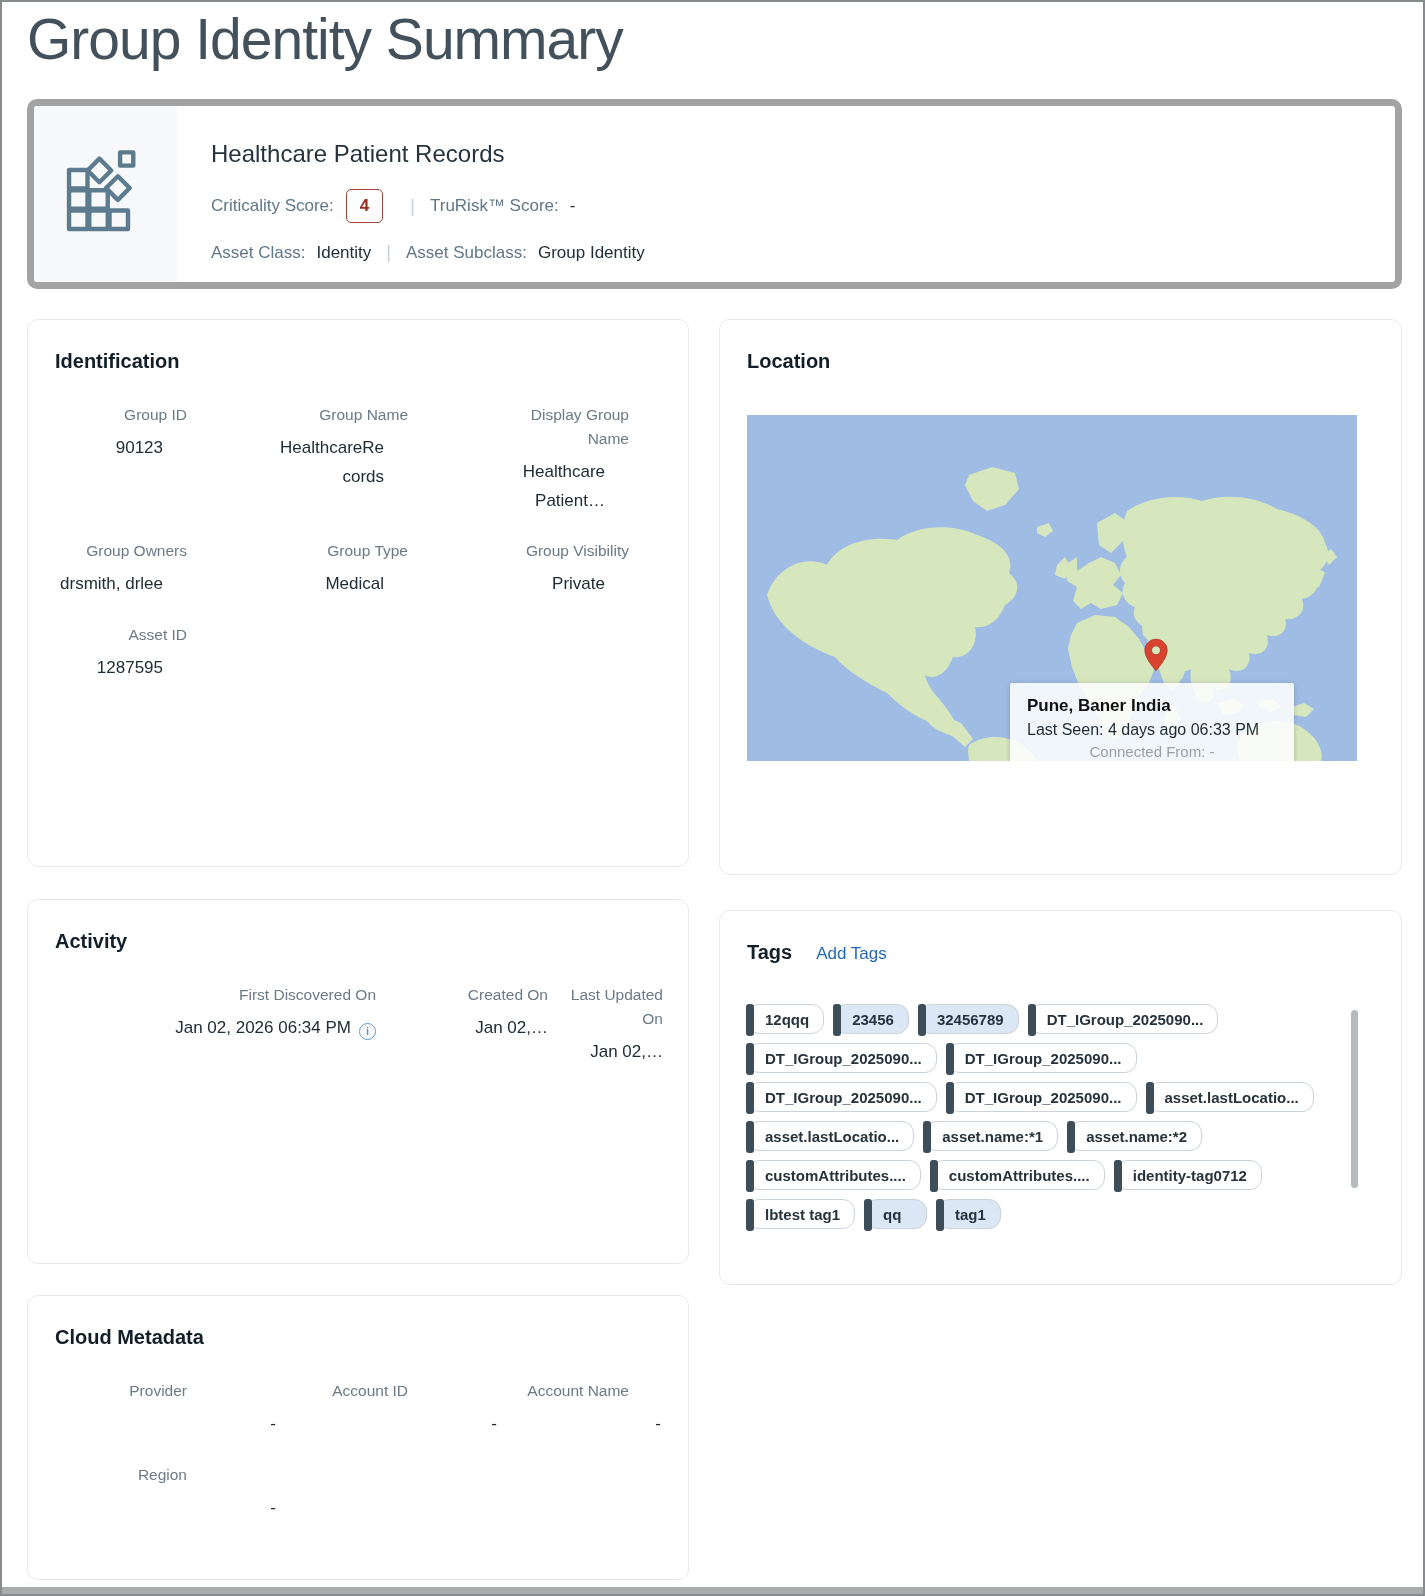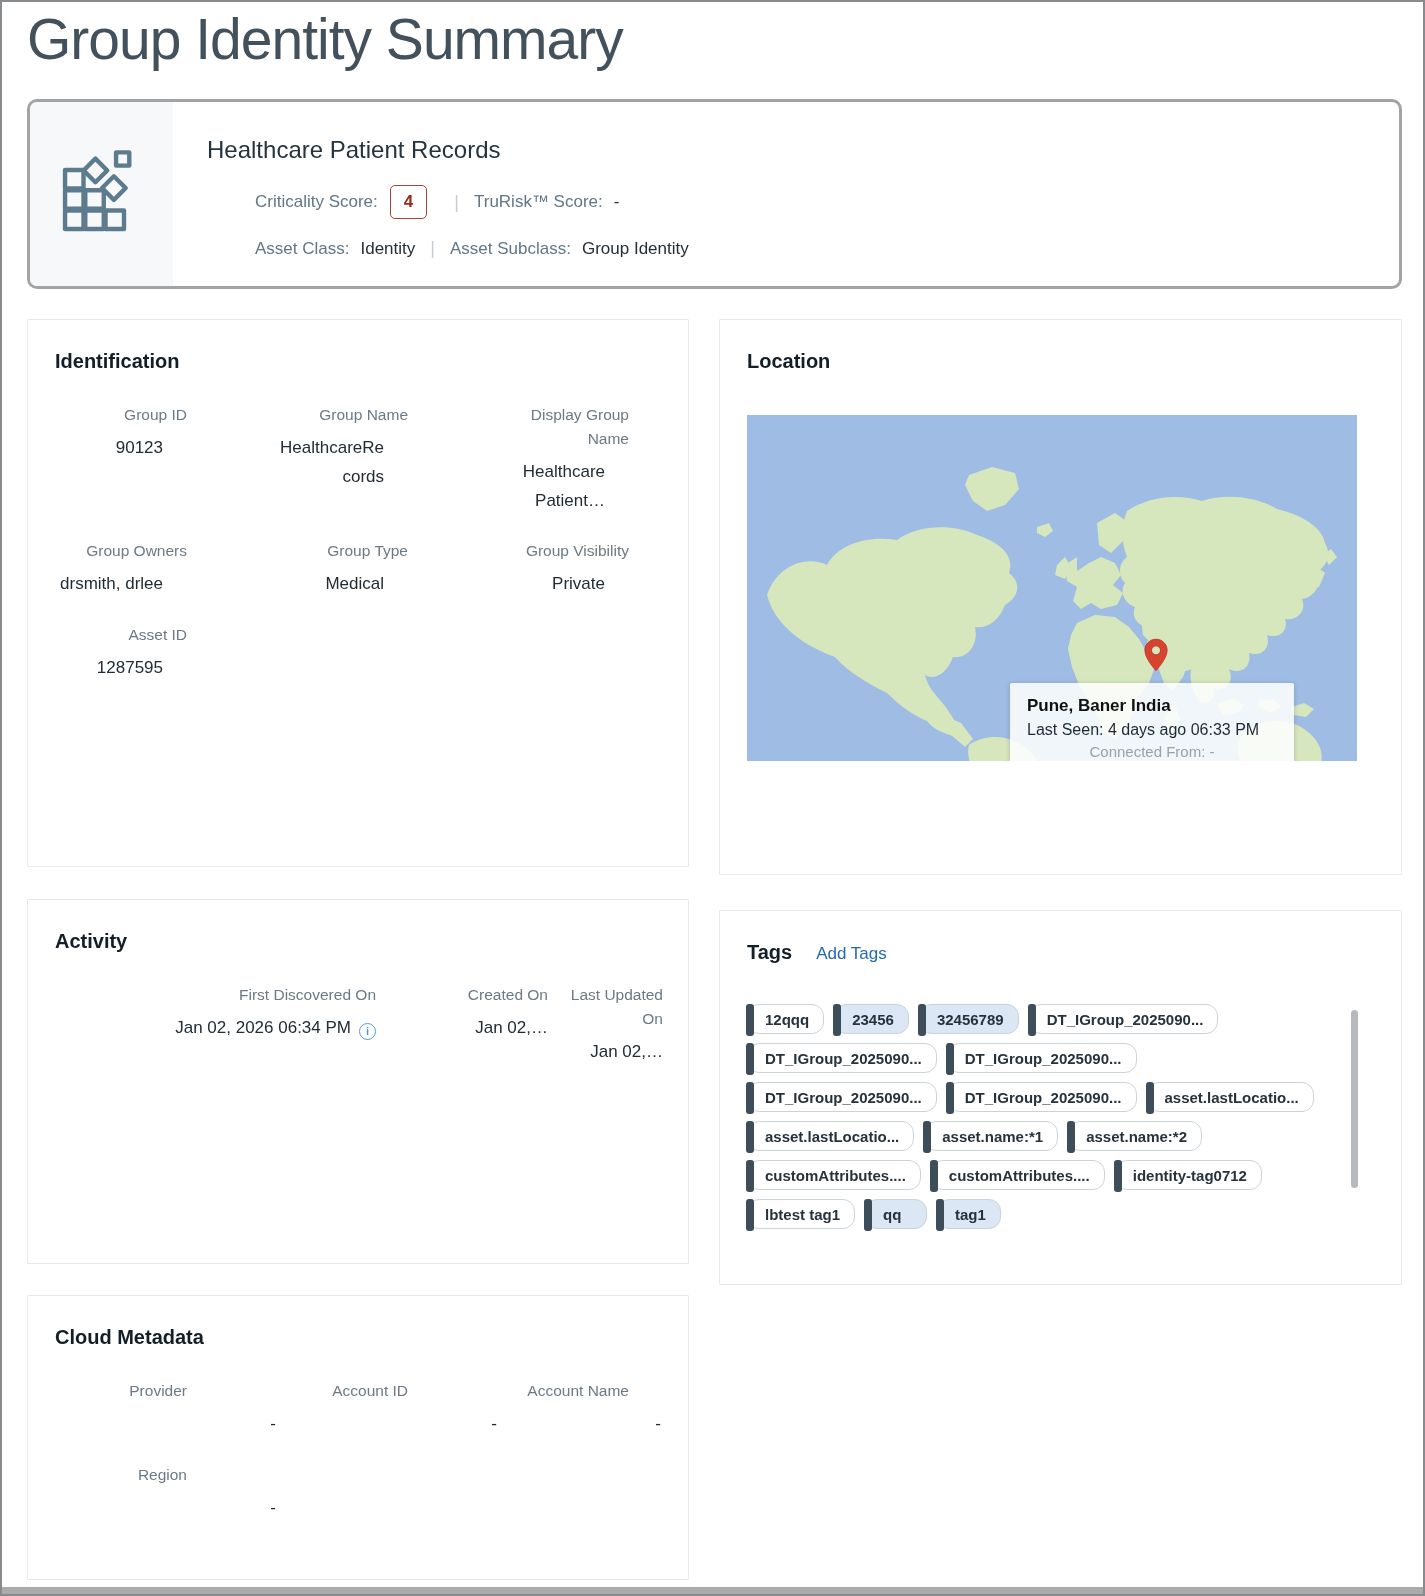--- a/index.html
+++ b/index.html
@@ -11,38 +11,38 @@
     border:2px solid #878b8e;
     overflow:hidden;
     color:#212d36;
   }
   .page-title {
     position:absolute; left:25px; top:4px;
     font-size:57px; font-weight:300; color:#43515c; letter-spacing:-1px;
   }
   .panel {
     position:absolute; background:#fff;
-    border:1px solid #e7eaec; border-radius:1px;
+    border:1px solid #e7eaec; border-radius:11px;
     padding:30px 27px 0 27px;
   }
   .panel-title { font-size:20px; font-weight:bold; color:#121f28; }
 
   
   .asset-card {
     position:absolute; left:25px; top:97px; width:1375px; height:190px;
-    border:3px solid #a3a3a3; border-radius:10px; background:#fff;
+    border:7px solid #a3a3a3; border-radius:10px; background:#fff;
     display:flex; overflow:hidden;
   }
   .icon-strip {
     width:143px; background:#f6f8f9; flex:0 0 143px;
     display:flex; align-items:center; justify-content:center;
   }
   .asset-body { padding:34px 0 0 34px; }
   .asset-name { font-size:24px; color:#25343e; font-weight:400; }
-  .score-row, .class-row { display:flex; align-items:center; margin-top:21px; font-size:17px;margin-left:48px; }
+  .score-row, .class-row { display:flex; align-items:center; margin-top:21px; font-size:17px; }
   .class-row { margin-top:19px; }
   .lbl { color:#5f7787; }
   .val { color:#232f38; margin-left:11px; }
   .pipe { color:#c7ced3; margin:0 15px; font-size:18px; }
   .crit-badge {
     display:inline-block; margin:0 12px; padding:6px 13px;
     border:1.5px solid #a2443a; border-radius:5px;
     color:#9a2a1d; font-weight:bold; font-size:17px; background:#fff;
   }
 

